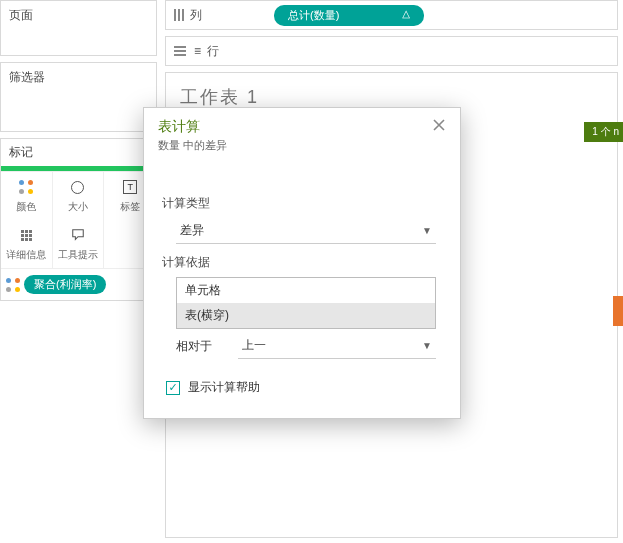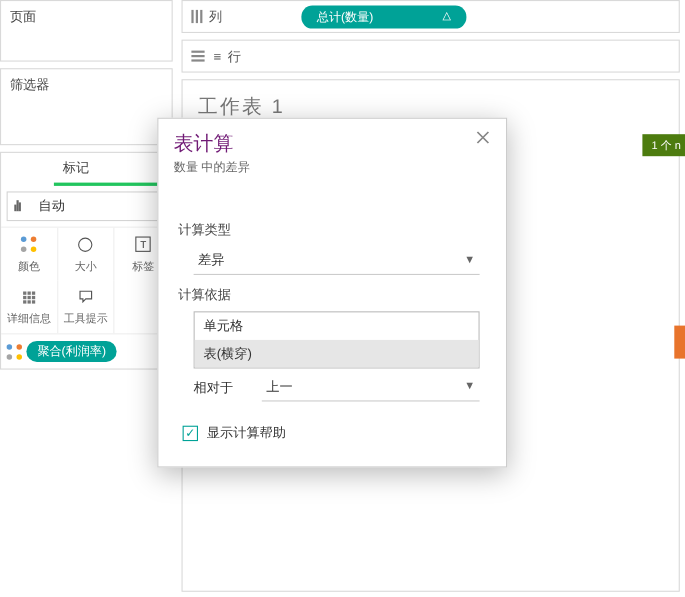--- a/index.html
+++ b/index.html
@@ -6,21 +6,21 @@
   body { background: #fff; width: 623px; height: 543px; overflow: hidden; position: relative; font-size: 12px; color: #333; }
 
   
   .left-col { position: absolute; left: 0; top: 0; width: 157px; }
   .panel { border: 1px solid #d9d9d9; margin-bottom: 6px; }
   .panel-title { padding: 6px 8px; font-size: 12px; color: #444; }
   .panel-pages { height: 56px; }
   .panel-filters { height: 70px; }
 
   .panel-marks { }
-  .marks-title { padding: 5px 8px; color: #444; border-bottom: 3px solid #22c55e; margin-left: 48px; }
+  .marks-title { padding: 5px 8px; color: #444; border-bottom: 5px solid #22c55e; }
   .marks-auto { border: 1px solid #d4d4d4; margin: 5px; padding: 4px 6px; display: flex; align-items: center; gap: 8px; }
   .marks-auto .icon { width: 14px; display: inline-block; }
   .bars-icon { display: inline-flex; gap: 1px; align-items: flex-end; }
   .bars-icon span { width: 2px; background: #666; display: inline-block; }
 
   .marks-grid { display: grid; grid-template-columns: repeat(3, 1fr); border-top: 1px solid #eee; border-bottom: 1px solid #eee; margin: 0; }
   .mark-cell { display: flex; flex-direction: column; align-items: center; justify-content: center; padding: 6px 2px; gap: 4px; border-right: 1px solid #eee; }
   .mark-cell:nth-child(3n) { border-right: none; }
   .mark-cell .mlabel { font-size: 10px; color: #666; }
   .mark-icon { width: 18px; height: 18px; display: flex; align-items: center; justify-content: center; }
@@ -56,21 +56,21 @@
   .sheet { position:absolute; left:165px; top: 72px; right:5px; bottom:5px; border:1px solid #d9d9d9; }
   .sheet-title { padding: 12px 14px; font-size: 18px; color:#787878; font-weight: 300; letter-spacing: 2px;}
 
   
   .right-badge { position:absolute; right:0; top: 122px; background:#4d7c0f; color:#fff; font-size:10px; padding:3px 4px 3px 8px; }
   .right-orange { position:absolute; right:0; top: 296px; width:10px; height:30px; background:#e8742c; }
 
   
   .dialog { position:absolute; left: 143px; top: 107px; width: 318px; background:#fff; box-shadow: 0 6px 24px rgba(0,0,0,0.28); border: 1px solid #ccc; }
   .dlg-head { padding: 10px 14px 8px 14px; position:relative;}
-  .dlg-title { font-size: 18px; color:#701a75; }
+  .dlg-title { font-size: 14px; color:#4d7c0f; }
   .dlg-sub { font-size: 11px; color:#666; margin-top:2px;}
   .dlg-close { position:absolute; right:10px; top:10px; width:18px; height:18px; cursor:pointer; color:#888;}
   .dlg-close svg { width:14px; height:14px;}
   .dlg-body { padding: 14px 18px 22px 18px; }
   .fld-label { font-size:12px; color:#444; margin-bottom:6px; margin-top: 10px;}
   .fld-label.first { margin-top: 20px; }
   .select { border: none; border-bottom: 1px solid #ccc; padding: 4px 4px; display:flex; justify-content:space-between; align-items:center; margin: 0 6px 4px 14px; color:#333;}
   .select .caret { color:#666; font-size:10px;}
   .listbox { border:1px solid #bcbcbc; margin: 6px 6px 4px 14px; }
   .listbox .item { padding: 4px 8px; font-size:12px;}
@@ -87,26 +87,20 @@
 
 <div class="left-col">
   <div class="panel panel-pages">
     <div class="panel-title">页面</div>
   </div>
   <div class="panel panel-filters">
     <div class="panel-title">筛选器</div>
   </div>
   <div class="panel panel-marks">
     <div class="marks-title">标记</div>
-    <div class="marks-auto">
-      <span class="icon bars-icon">
-        <span style="height:6px"></span><span style="height:10px"></span><span style="height:8px"></span>
-      </span>
-      <span>自动</span>
-    </div>
     <div class="marks-grid">
       <div class="mark-cell">
         <div class="mark-icon">
             <div class="dots">
               <i></i>
               <i></i>
               <i></i>
               <i></i>
             </div>
           </div>

